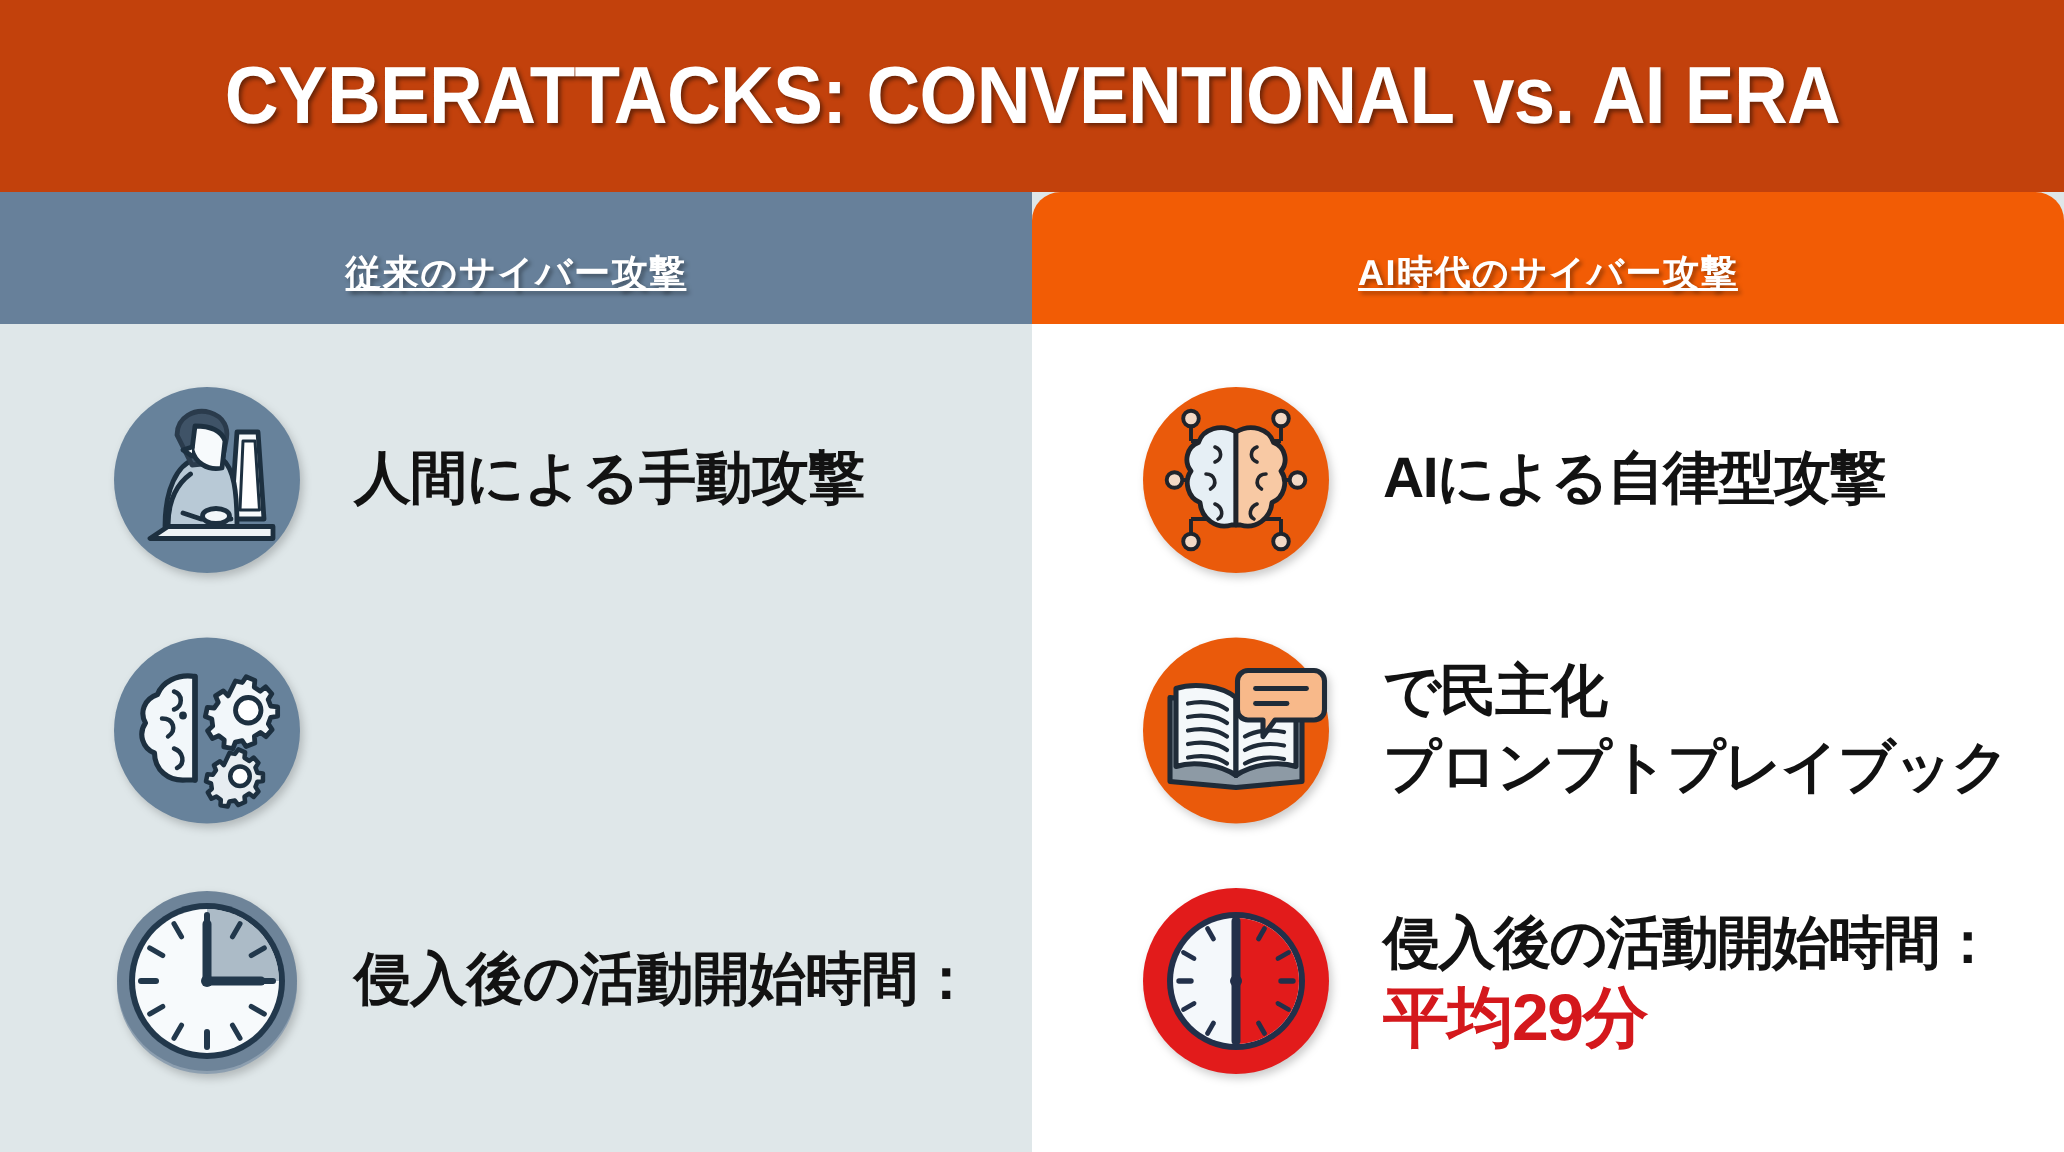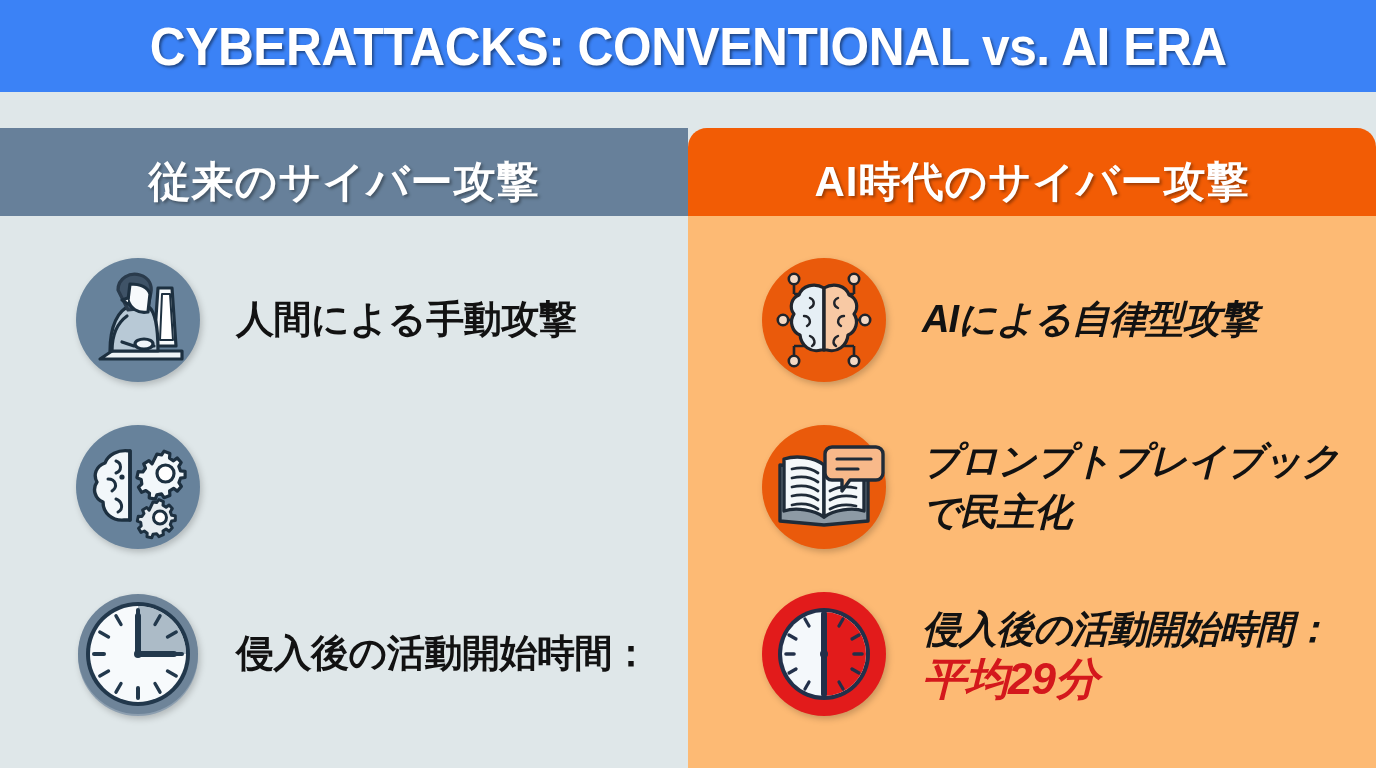--- a/index.html
+++ b/index.html
@@ -6,51 +6,52 @@
   html,body { width:1376px; height:768px; }
   body {
     font-family:"Liberation Sans","DejaVu Sans",sans-serif;
     background:#dfe7e9;
     overflow:hidden;
   }
   .page { position:relative; width:1376px; height:768px; }
 
   
   .title-band {
-    position:absolute; left:0; top:0; width:1376px; height:92px;
-    background:#3b82f6;
+    position:absolute; left:0; top:0; width:1376px; height:128px;
+    background:#c2410c;
     display:flex; align-items:center; justify-content:center;
   }
   .title-text {
     color:#ffffff;
     font-size:54px;
     font-weight:bold;
     letter-spacing:-0.5px;
     transform:scaleX(0.92);
     white-space:nowrap;
     text-shadow:2px 2px 3px rgba(0,0,0,0.45);
   }
 
   
   .head-band { position:absolute; left:0; top:128px; width:1376px; height:88px; display:flex; }
   .head-cell {
     width:688px; height:108px;
     display:flex; align-items:center; justify-content:center;
-    color:#ffffff; font-size:42px; font-weight:bold;
+    color:#ffffff; font-size:24px; font-weight:bold;
     letter-spacing:1px;
     text-shadow:2px 2px 3px rgba(0,0,0,0.35);
+    text-decoration:underline;
   }
   .head-left  { background:#67809a; }
   .head-right { background:#f25c05;border-radius:19px; }
 
   
   .body-cols { position:absolute; left:0; top:216px; width:1376px; height:552px; display:flex; }
   .col { width:688px; height:552px; position:relative; padding-top:20px; }
   .col-left  { background:#dfe7e9; }
-  .col-right { background:#fdba74;font-style:italic; }
+  .col-right { background:#ffffff; }
 
   .row { display:flex; align-items:center; height:167px; padding-left:72px; }
   .col-right .row { padding-left:70px; }
 
   .icon-wrap { flex:0 0 auto; width:132px; height:132px; position:relative; }
   .icon-wrap svg { display:block; width:132px; height:132px;
     filter:drop-shadow(2px 3px 3px rgba(0,0,0,0.20)); }
 
   .row-text {
     margin-left:32px;
@@ -229,22 +230,22 @@
               </g>
               <path d="M74 26 L118 26 A7 7 0 0 1 125 33 L125 52 A7 7 0 0 1 118 59 L92 59 L84 70 L84 59 L74 59 A7 7 0 0 1 67 52 L67 33 A7 7 0 0 1 74 26 Z" fill="#f8b98a"></path>
               <g stroke-width="3.2" stroke="#1f2b38">
                 <line x1="79" y1="38" x2="113" y2="38"></line>
                 <line x1="79" y1="48" x2="100" y2="48"></line>
               </g>
             </g>
           </svg>
         </div>
         <div class="row-text">
+          <span class="ln">で民主化</span>
           <span class="ln">プロンプトプレイブック</span>
-          <span class="ln">で民主化</span>
         </div>
       </div>
 
       <div class="row">
         <div class="icon-wrap">
           <svg viewBox="0 0 132 132">
             <circle cx="66" cy="66" r="62" fill="#e21b1b"></circle>
             <circle cx="66" cy="66" r="46" fill="#22304a"></circle>
             <circle cx="66" cy="66" r="42" fill="#f4f8fb"></circle>
             <path d="M66 24 A42 42 0 0 1 66 108 Z" fill="#e21b1b"></path>

